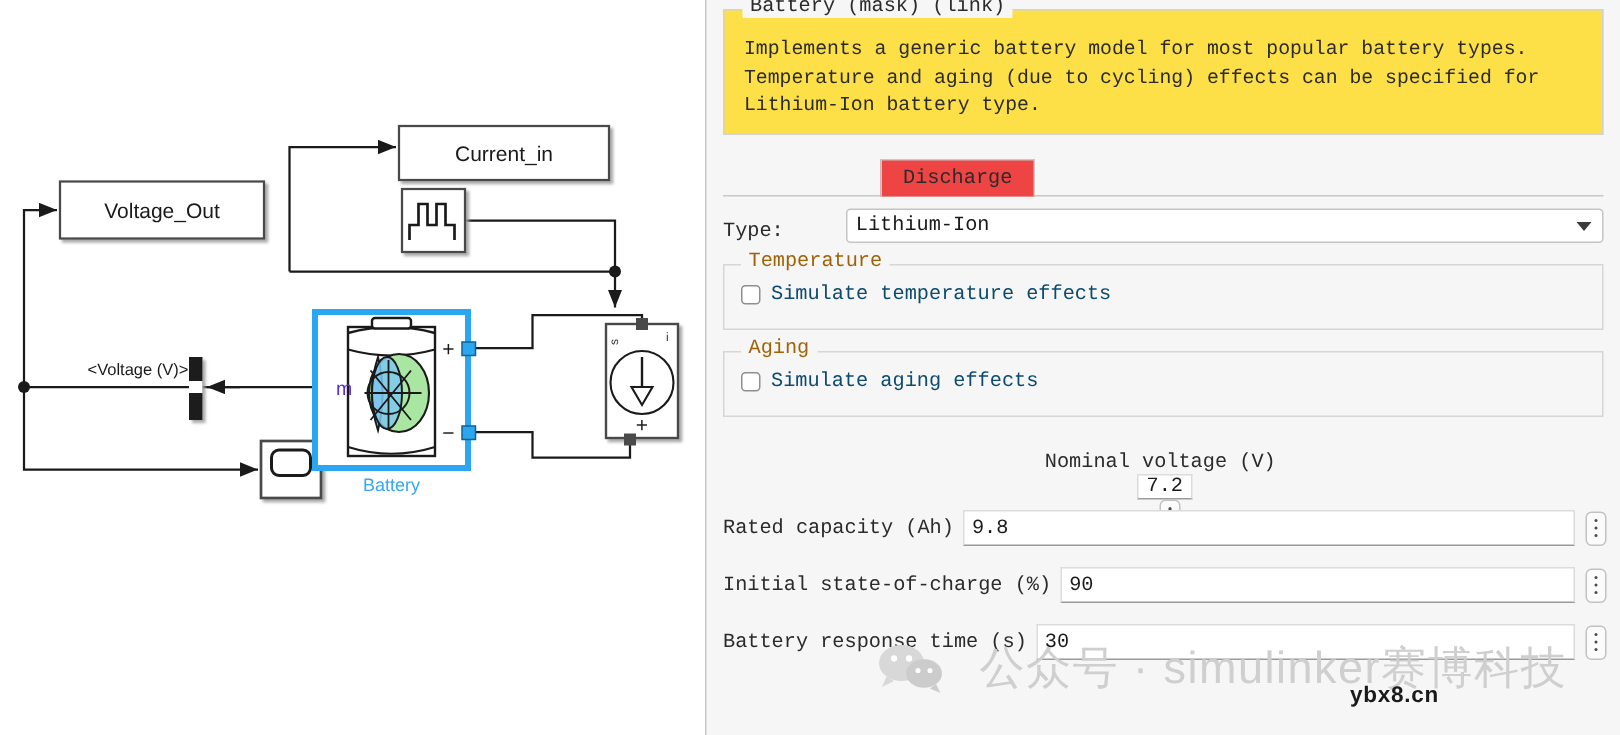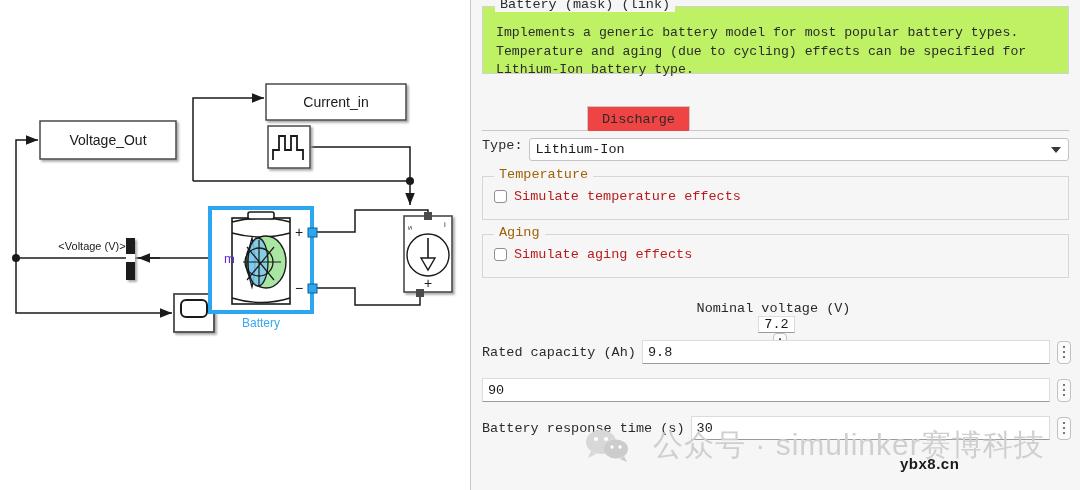--- a/index.html
+++ b/index.html
@@ -43,23 +43,23 @@
   
   #dialog {
     position: absolute; left: 470px; top: 0; width: 610px; height: 490px;
     background: #f6f6f6;
     border-left: 1px solid #c8c8c8;
     font-family: "Liberation Serif", serif;
     overflow: hidden;
   }
 
   .desc-box {
-    position: absolute; left: 11px; top: 6px; right: 11px; height: 68px;
+    position: absolute; left: 11px; top: 6px; right: 11px; height: 84px;
     border: 1px solid #d2d2d2;
-    background: #bef264;
+    background: #fde047;
   }
   .desc-legend {
     position: absolute; left: 12px; top: -10px;
     background: #f6f6f6; padding: 0 5px;
     font-family: "Liberation Mono", monospace;
     font-size: 13.5px; color: #2b2b2b; white-space: nowrap;
   }
   .desc-body {
     position: absolute; left: 13px; top: 17px; right: 6px;
     font-family: "Liberation Mono", monospace;
@@ -83,21 +83,21 @@
     background: #ef4444;
     cursor: default;
   }
   .tab.active { background: #ffffff; border-bottom: 1px solid #ffffff; }
   .tab0 { left: 0; }
   .tab1 { left: 105px; }
 
   
   .type-row {
     position: absolute; left: 11px; top: 138px; right: 11px; height: 24px;
-    display: flex; align-items: flex-start;
+    display: flex; align-items: flex-end; gap: 35px;
   }
   .type-label {
     font-family: "Liberation Mono", monospace;
     font-size: 13.5px; color: #2b2b2b; margin-right: 6px;
   }
   .combo {
     position: relative; flex: 1; height: 23px;
     background: #ffffff; border: 1px solid #c4c4c4; border-radius: 3px;
     display: flex; align-items: center; padding: 0 6px;
     font-family: "Liberation Mono", monospace;
@@ -131,21 +131,21 @@
     position: absolute; left: 11px; top: 12px;
     display: flex; align-items: center; gap: 7px;
   }
   .cbox {
     width: 13px; height: 13px;
     border: 1px solid #8f8f8f; border-radius: 3px;
     background: #ffffff; flex: none;
   }
   .cbox-label {
     font-family: "Liberation Mono", monospace;
-    font-size: 13.5px; color: #b91c1c; white-space: nowrap;
+    font-size: 13.5px; color: #0c4a6e; white-space: nowrap;
   }
 
   
   .param-row {
     position: absolute; left: 11px; right: 9px; height: 26px;
     display: flex; align-items: center;
   }
   .p0 { top: 301px; flex-direction: column; }
   .p1 { top: 339px; }
   .p2 { top: 377px; }
@@ -347,20 +347,21 @@
     <span class="param-label">Rated capacity (Ah)</span>
     <div class="param-input">9.8</div>
     <div class="dots-btn">
         <i></i>
         <i></i>
         <i></i>
       </div>
   </div>
 
   <div class="param-row p2">
+    <span class="param-label">Initial state-of-charge (%)</span>
     <div class="param-input">90</div>
     <div class="dots-btn">
         <i></i>
         <i></i>
         <i></i>
       </div>
   </div>
 
   <div class="param-row p3">
     <span class="param-label">Battery response time (s)</span>

